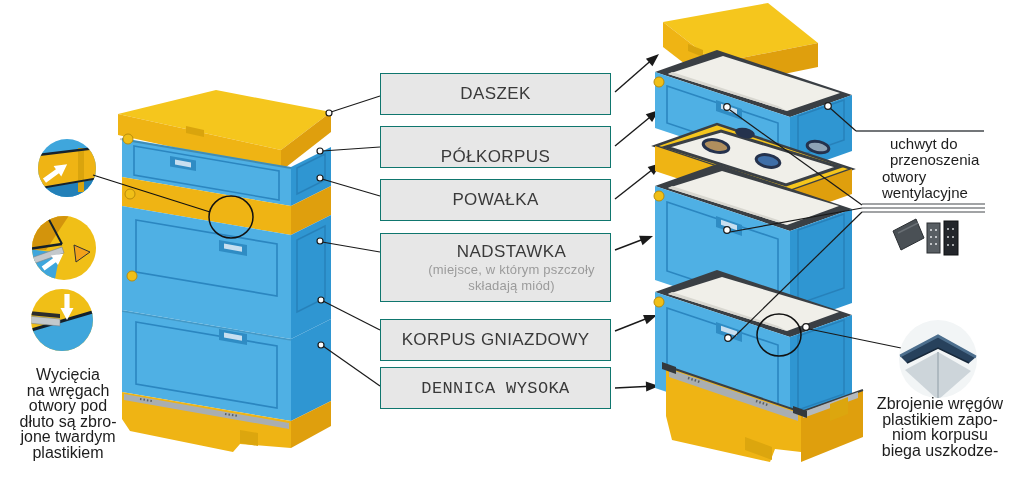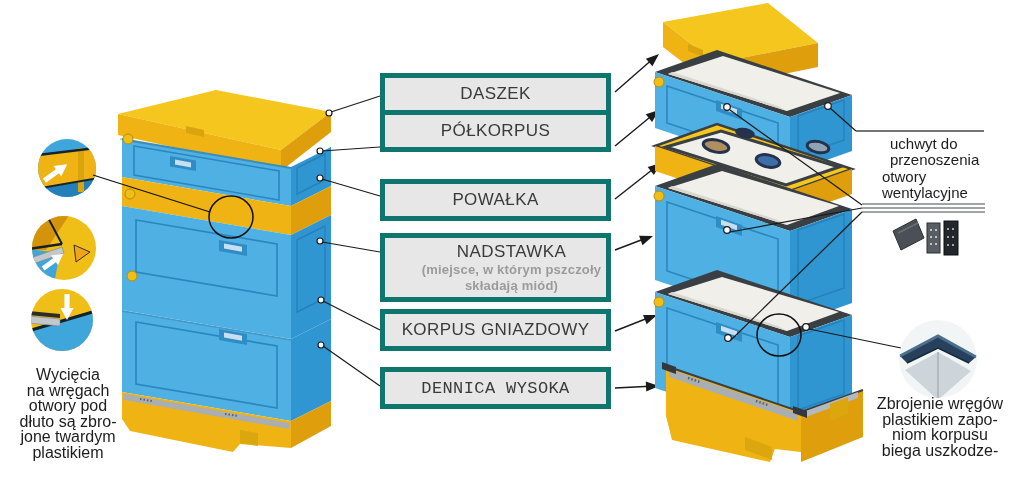--- a/index.html
+++ b/index.html
@@ -1,22 +1,22 @@
 <!DOCTYPE html>
 <html><head>
 <meta charset="utf-8">
 <style>
   html,body{margin:0;padding:0;background:#fff;}
   #stage{position:relative;width:1024px;height:480px;background:#fff;overflow:hidden;
          font-family:"Liberation Sans","DejaVu Sans",sans-serif;}
   #gfx{position:absolute;left:0;top:0;}
-  .label-box{position:absolute;left:380px;width:231px;background:#e7e7e7;border:5px solid #0f766e;
+  .label-box{position:absolute;left:380px;width:231px;background:#e7e7e7;border:1px solid #0f766e;
     display:flex;flex-direction:column;align-items:center;justify-content:center;
     color:#3a3a3a;font-size:17px;letter-spacing:.4px;box-sizing:border-box;}
-  .label-box .sub{font-size:13px;color:#9b9b9b;letter-spacing:.2px;line-height:16px;font-weight:bold;}
+  .label-box .sub{font-size:13px;color:#9b9b9b;letter-spacing:.2px;line-height:16px;}
   .note{position:absolute;color:#1d1d1d;font-size:16px;line-height:15.5px;}
   .note.center{text-align:center;}
   .ann{position:absolute;color:#1d1d1d;font-size:15px;line-height:16px;}
 </style>
 </head>
 <body>
 
 <div id="stage">
 
 <svg id="gfx" width="1024" height="480" viewBox="0 0 1024 480">
@@ -294,32 +294,32 @@
       <polyline points="900,356 938,336 976,357" fill="none" stroke="#4d6f8e" stroke-width="3"></polyline>
       <polyline points="907,363 938,348 969,363" fill="none" stroke="#17283a" stroke-width="1.5"></polyline>
       <polyline points="938,352 938,400" stroke="#aeb9c0" stroke-width="2" fill="none"></polyline>
     </g>
   </g>
 </svg>
 
   <div class="label-box" style="top:73px;height:42px;">
     <span>DASZEK</span>
   </div>
-  <div class="label-box" style="top:110px;height:42px;">
+  <div class="label-box" style="top:126px;height:42px;justify-content:flex-end;">
     <span>PÓŁKORPUS</span>
   </div>
   <div class="label-box" style="top:179px;height:42px;">
     <span>POWAŁKA</span>
   </div>
   <div class="label-box" style="top:233px;height:69px;padding-left:32px;">
     <span>NADSTAWKA</span>
     <span class="sub">(miejsce, w którym pszczoły</span>
     <span class="sub">składają miód)</span>
   </div>
-  <div class="label-box" style="top:309px;height:42px;">
+  <div class="label-box" style="top:319px;height:42px;">
     <span>KORPUS GNIAZDOWY</span>
   </div>
   <div class="label-box" style="top:367px;height:42px;font-family:Liberation Mono, monospace;">
     <span>DENNICA WYSOKA</span>
   </div>
 
   <div class="note center" style="left:6px;top:367px;width:124px;">
     <div>Wycięcia</div>
     <div>na wręgach</div>
     <div>otwory pod</div>

